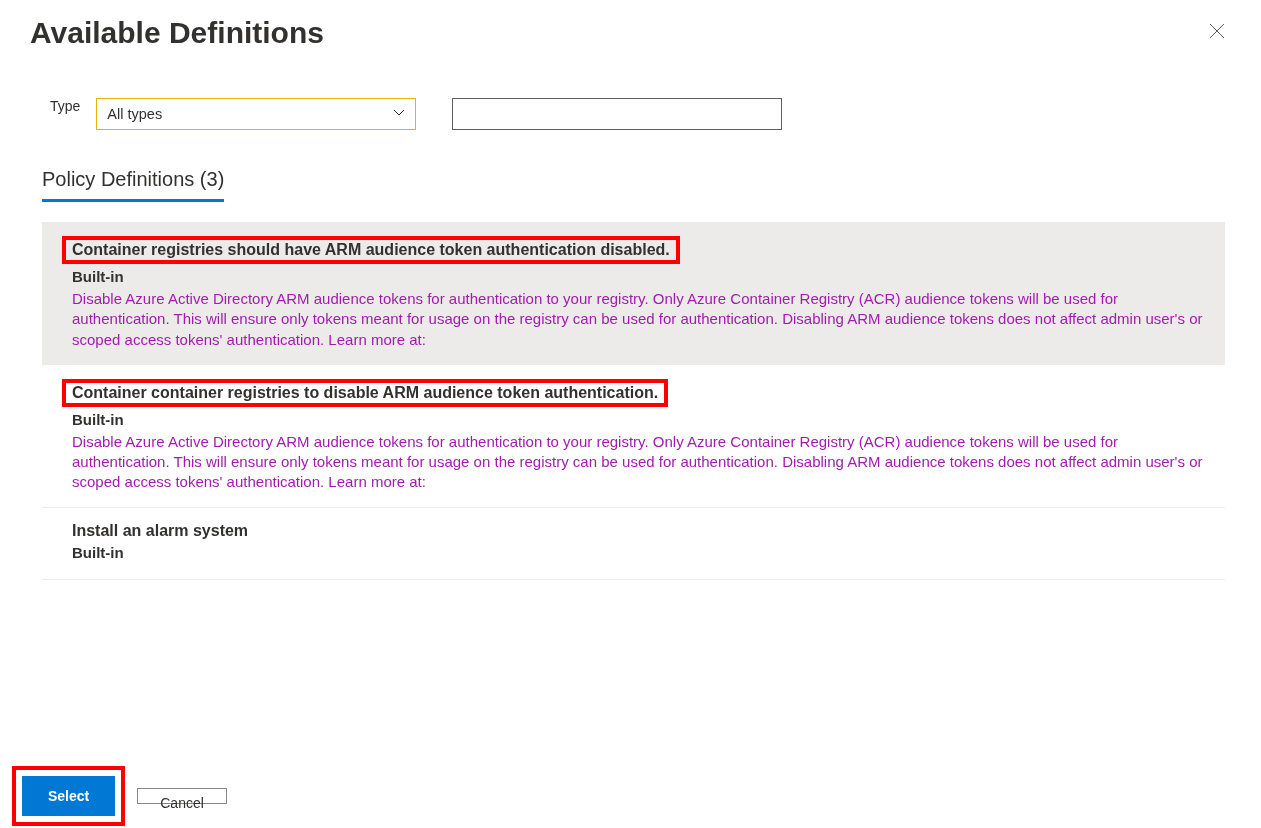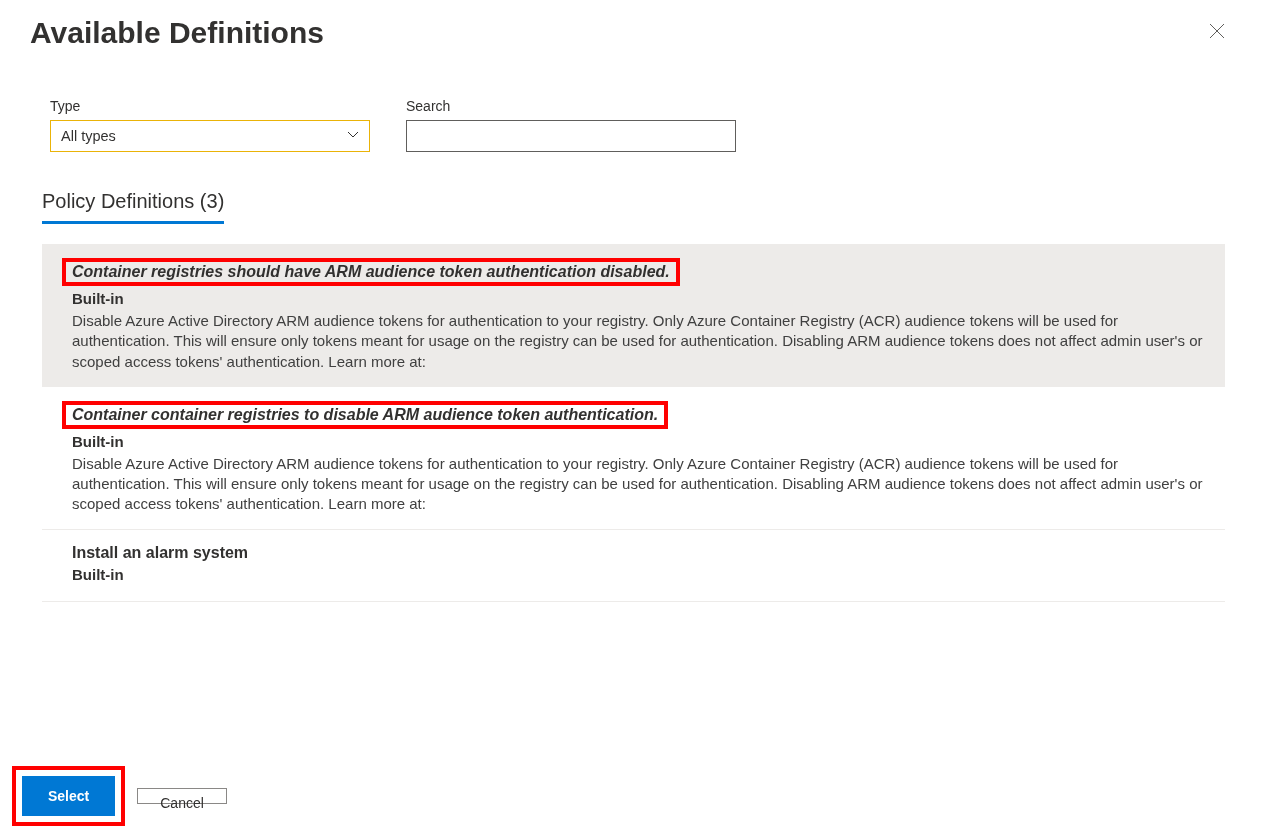--- a/index.html
+++ b/index.html
@@ -34,22 +34,22 @@
       color: #605e5c;
       padding: 6px;
     }
     .filters {
       display: flex;
       gap: 36px;
       padding: 40px 50px 20px 50px;
     }
     .filter-group {
       display: flex;
-      flex-direction: column;
-      gap: 6px;
+      flex-direction: row;
+      gap: 16px;
     }
     .filter-label {
       font-size: 14px;
       color: #323130;
     }
     .type-select {
       width: 320px;
       height: 32px;
       border: 1px solid #eab308;
       padding: 0 10px;
@@ -123,31 +123,30 @@
       margin-bottom: 4px;
     }
     .policy-type {
       font-size: 15px;
       color: #323130;
       margin-bottom: 4px;
       font-weight: bold;
     }
     .policy-desc {
       font-size: 15px;
-      color: #404040;
+      color: #a21caf;
       line-height: 1.35;
       max-height: 68px;
       overflow: hidden;
     }
     .highlight-red {
       border: 4px solid #ff0000;
       padding: 1px 6px;
       display: inline-block;
       margin-left: -10px;
-      font-style: italic;
     }
     .footer {
       position: absolute;
       bottom: 0;
       left: 0;
       display: flex;
       gap: 12px;
       padding: 0 0 2px 12px;
       align-items: center;
     }
@@ -193,21 +192,20 @@
     <div class="type-select">
       <span>All types</span>
       <span class="chevron">
         <svg width="12" height="12" viewBox="0 0 12 12">
             <path d="M1 3 L6 8 L11 3" stroke="#323130" stroke-width="1" fill="none"></path>
           </svg>
       </span>
     </div>
   </div>
   <div class="filter-group">
-    <div class="filter-label">Search</div>
     <input class="search-input" type="text" value="" style="">
   </div>
 </div>
 
 <div class="tabs">
   <div class="tab">Policy Definitions (3)</div>
 </div>
 
 <div class="list-container">
   <div class="policy-item selected">

